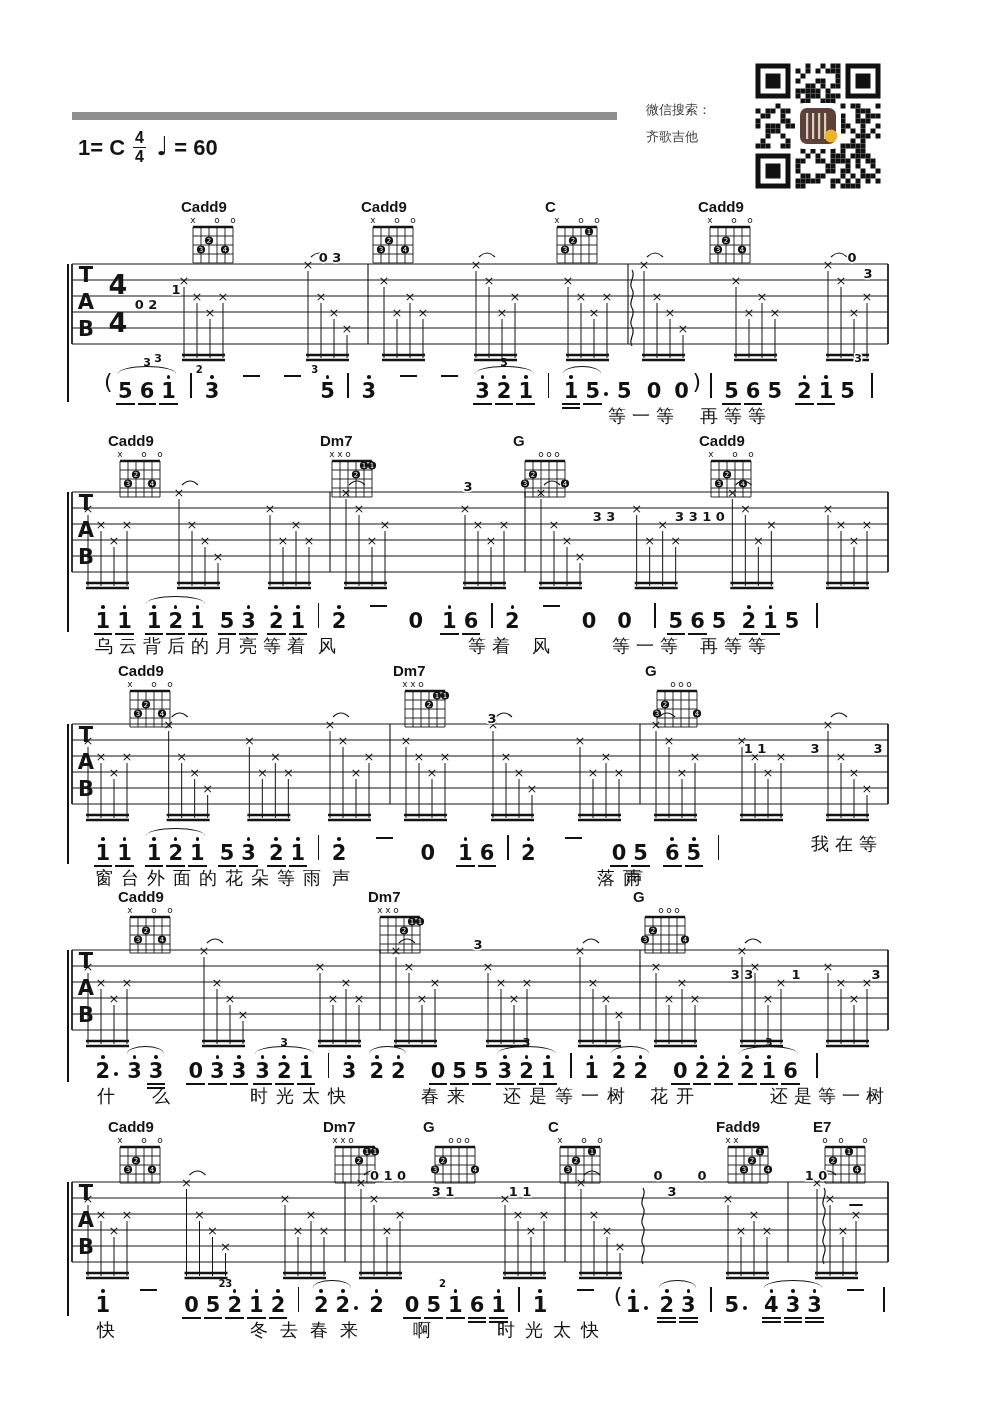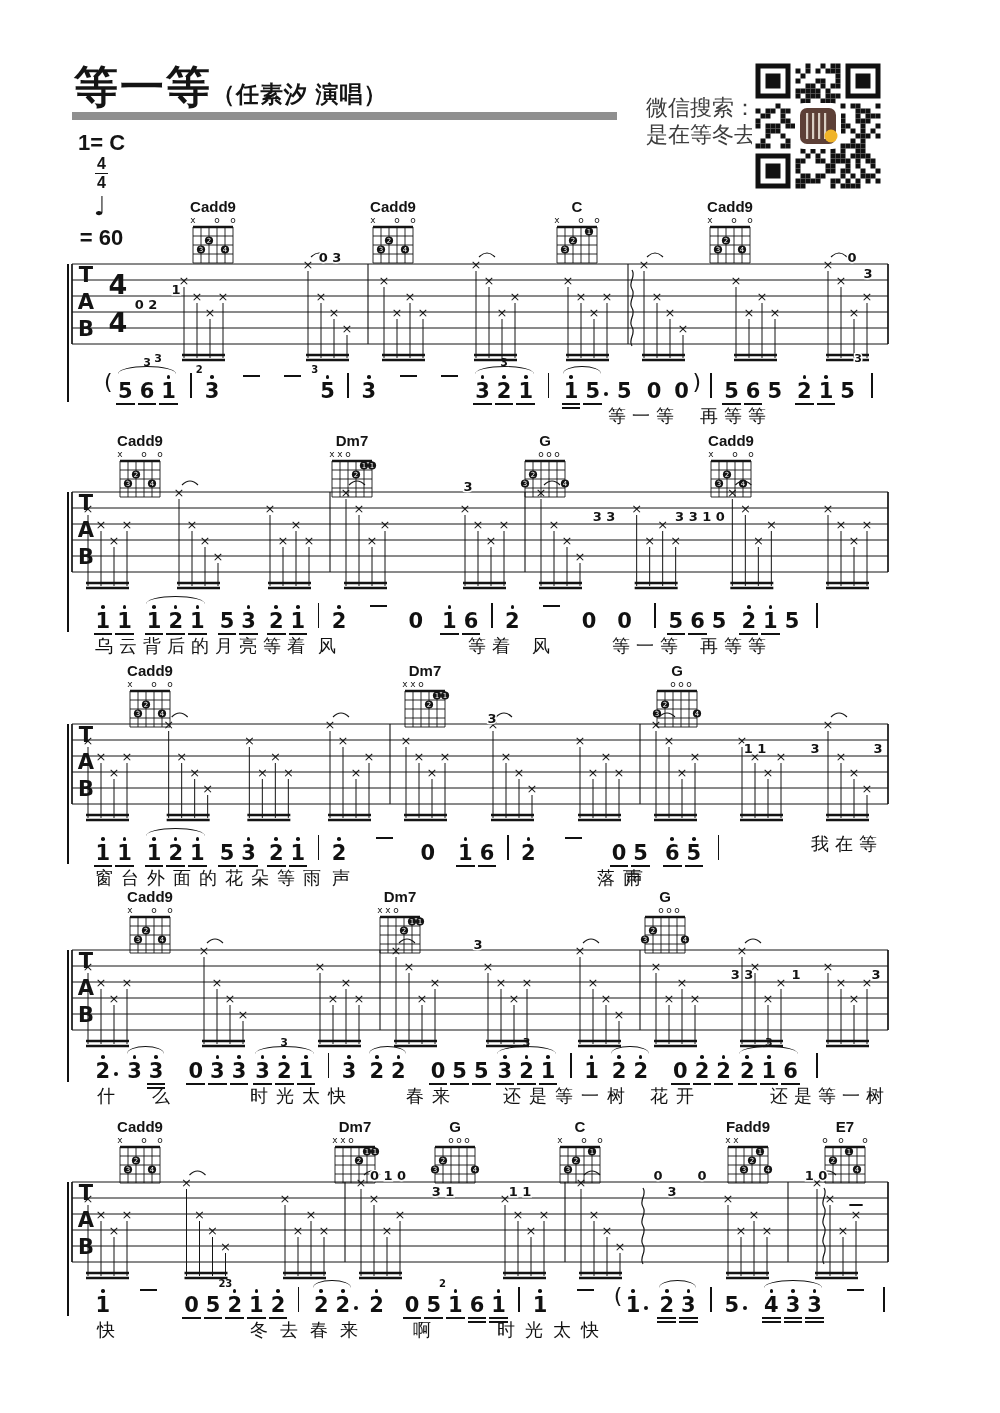--- a/index.html
+++ b/index.html
@@ -2,29 +2,29 @@
 <html><head>
 <meta charset="utf-8">
 <style>
   html,body{margin:0;padding:0;background:#e8e8e8;}
   #page{position:relative;width:1000px;height:1413px;background:#fff;margin:0 auto;
         font-family:"Liberation Sans",sans-serif;color:#141414;overflow:hidden;}
   
   .hdr-title{position:absolute;left:74px;top:58px;font-size:44px;font-weight:700;letter-spacing:2px;white-space:nowrap;}
   .hdr-sub{font-size:23px;font-weight:700;letter-spacing:1px;}
   .divider{position:absolute;left:72px;top:112px;width:545px;height:8px;background:#8f8f8f;}
-  .keyrow{position:absolute;left:78px;top:130px;display:flex;align-items:center;font-weight:700;font-size:22px;flex-direction:column;}
+  .keyrow{position:absolute;left:78px;top:130px;display:flex;align-items:center;font-weight:700;font-size:22px;}
   .frac{display:inline-flex;flex-direction:column;align-items:center;margin:0 8px;font-size:16px;line-height:1;font-weight:700;}
   .frac .ft{border-bottom:1.5px solid #141414;padding:0 2px 1px;}
   .frac .fb{padding-top:1px;}
   .noteg{font-family:"DejaVu Sans",sans-serif;font-size:26px;margin:0 6px 4px 2px;}
   .credits{position:absolute;left:262px;top:128px;font-size:19px;font-weight:700;line-height:26px;white-space:nowrap;}
-  .wechat{position:absolute;left:646px;top:96px;font-size:22px;color:#3d3d3d;line-height:27px;white-space:nowrap;font-family:Liberation Mono, monospace;}
+  .wechat{position:absolute;left:646px;top:96px;font-size:13px;color:#3d3d3d;line-height:27px;white-space:nowrap;}
   
-  .chord{position:absolute;width:64px;text-align:center;}
+  .chord{position:absolute;width:64px;}
   .cname{font-size:15px;font-weight:700;line-height:14px;}
   
   .jline{position:absolute;display:flex;align-items:flex-end;white-space:nowrap;height:34px;}
   .tk{position:relative;display:inline-flex;flex-direction:column;align-items:center;
       margin:0 3.5px;font:700 21px "DejaVu Sans",sans-serif;line-height:1;color:#111;}
   .tk .od{width:3.6px;height:3.6px;border-radius:50%;background:#111;margin-bottom:2.5px;visibility:hidden;}
   .tk.h .od{visibility:visible;}
   .tk.u1::after{content:'';position:absolute;left:-2px;right:-2px;bottom:-3px;height:1.6px;background:#111;}
   .tk.u2::before{content:'';position:absolute;left:-2px;right:-2px;bottom:-6.5px;height:1.6px;background:#111;}
   .tk .ad{position:absolute;right:-8px;bottom:6px;width:4px;height:4px;border-radius:50%;background:#111;}
@@ -40,36 +40,33 @@
   
   .lyr{position:absolute;font-size:18px;color:#111;white-space:nowrap;}
   .bracket{position:absolute;width:2.4px;background:#111;}
   svg text{font-family:"DejaVu Sans",sans-serif;}
 </style>
 </head>
 <body>
 
 <div id="page">
 
-  <div class="hdr-title">
-    <span>等一等</span><span class="hdr-sub">（任素汐 演唱）</span>
-  </div>
   <div class="divider"></div>
   <div class="keyrow">
     <span>1= C</span>
     <span class="frac">
       <span class="ft">4</span>
       <span class="fb">4</span>
     </span>
     <span class="noteg">♩</span>
     <span>= 60</span>
   </div>
   <div class="wechat">
     <div>微信搜索：</div>
-    <div>是在等冬去</div>
+    <div>齐歌吉他</div>
   </div>
   <svg id="qr" style="position:absolute;left:752px;top:60px;" width="132" height="132" viewBox="0 0 132 132">
       <rect x="0" y="0" width="132" height="132" fill="#fff"></rect>
       <rect x="53.5" y="3.5" width="5" height="5" fill="#111111"></rect>
       <rect x="68.5" y="3.5" width="5" height="5" fill="#111111"></rect>
       <rect x="78.5" y="3.5" width="5" height="5" fill="#111111"></rect>
       <rect x="83.5" y="3.5" width="5" height="5" fill="#111111"></rect>
       <rect x="43.5" y="8.5" width="5" height="5" fill="#111111"></rect>
       <rect x="53.5" y="8.5" width="5" height="5" fill="#111111"></rect>
       <rect x="63.5" y="8.5" width="5" height="5" fill="#111111"></rect>
@@ -1499,21 +1496,21 @@
           </span>
           <i class="garc"></i>
           <i class="g3">3</i>
         </span>
         <span class="jsp" style="width: 4px;"></span>
         <span class="jbar"></span>
       </div>
       <div class="lyr" style="left: 97px; top: 1084px;">什</div>
       <div class="lyr" style="left: 152px; top: 1084px;">么</div>
       <div class="lyr" style="left: 250px; top: 1084px; letter-spacing: 8px;">时光太快</div>
-      <div class="lyr" style="left: 406px; top: 1084px; letter-spacing: 8px;">春来</div>
+      <div class="lyr" style="left: 421px; top: 1084px; letter-spacing: 8px;">春来</div>
       <div class="lyr" style="left: 503px; top: 1084px; letter-spacing: 8px;">还是等一树</div>
       <div class="lyr" style="left: 650px; top: 1084px; letter-spacing: 8px;">花开</div>
       <div class="lyr" style="left: 770px; top: 1084px; letter-spacing: 6px;">还是等一树</div>
       <div class="bracket" style="left: 67px; top: 950px; height: 132px;"></div>
       <div class="chord" style="left: 108px; top: 1120px;"><div class="cname">Cadd9</div><svg width="64" height="52" viewBox="0 0 64 52">
           <line x1="12" y1="13" x2="12" y2="49" stroke="#141414" stroke-width="0.9"></line>
           <text x="12" y="9" font-size="9" text-anchor="middle" fill="#141414">x</text>
           <line x1="20" y1="13" x2="20" y2="49" stroke="#141414" stroke-width="0.9"></line>
           <line x1="28" y1="13" x2="28" y2="49" stroke="#141414" stroke-width="0.9"></line>
           <line x1="36" y1="13" x2="36" y2="49" stroke="#141414" stroke-width="0.9"></line>

